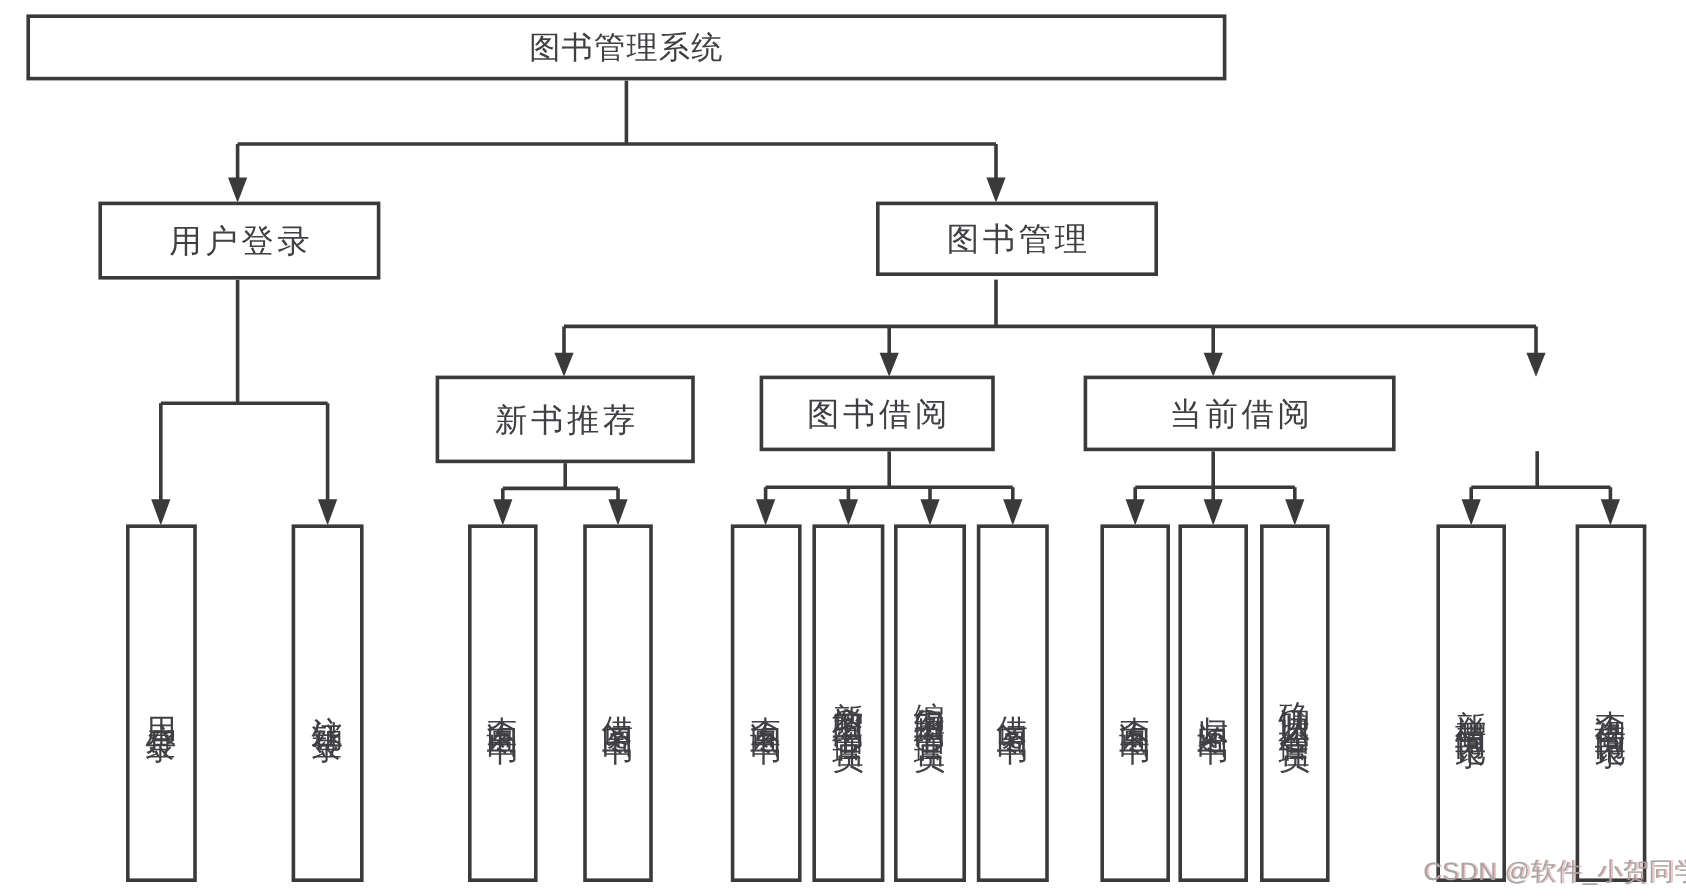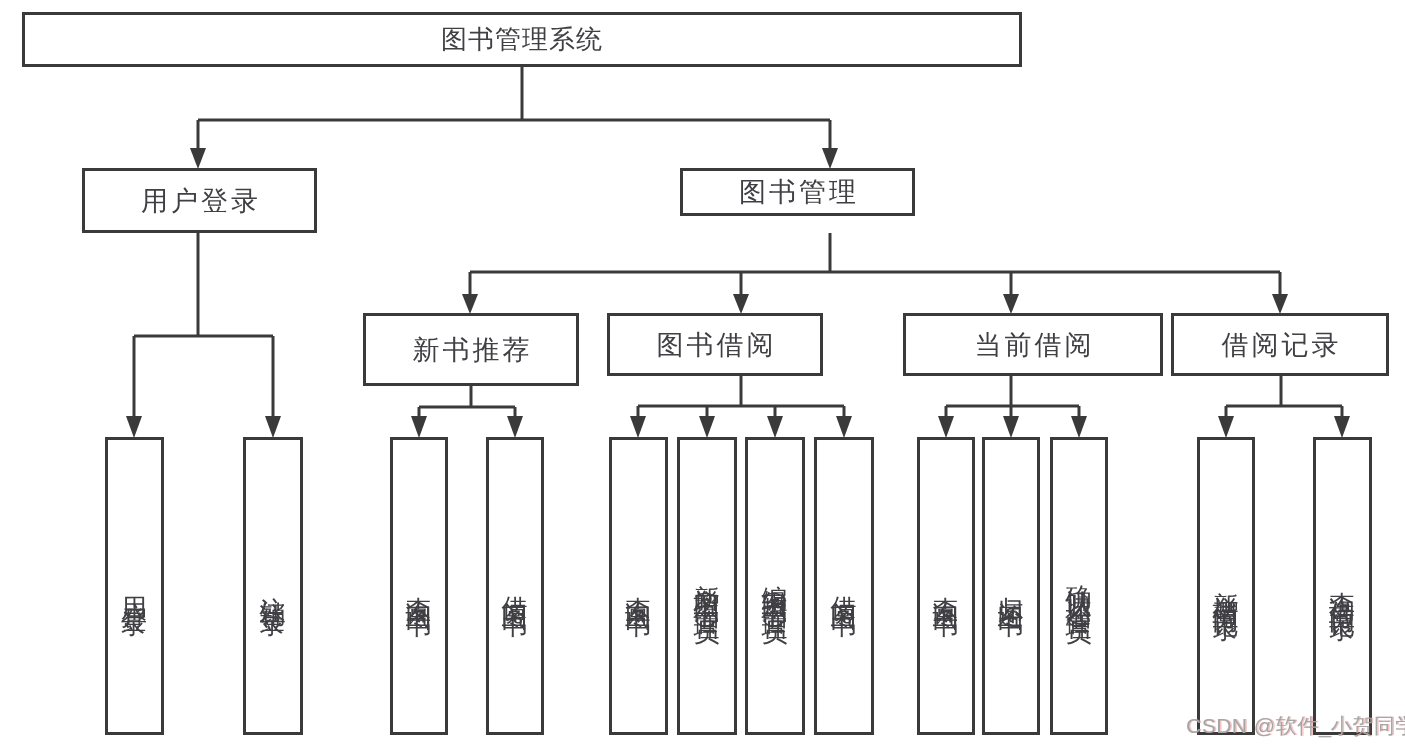--- a/index.html
+++ b/index.html
@@ -134,36 +134,33 @@
     </g>
   </svg>
 
   <div class="node root" style="left:22px;top:12px;width:1000px;height:55px">
     <span class="lbl">图书管理系统</span>
   </div>
 
   <div class="node hnode" style="left:82px;top:168px;width:235px;height:65px">
     <span class="lbl">用户登录</span>
   </div>
-  <div class="node hnode" style="left:680px;top:168px;width:235px;height:48px">
+  <div class="node hnode" style="left:730px;top:168px;width:235px;height:62px">
     <span class="lbl">图书管理</span>
   </div>
 
   <div class="node hnode" style="left:363px;top:313px;width:216px;height:73px">
     <span class="lbl">新书推荐</span>
   </div>
-  <div class="node hnode" style="left:607px;top:313px;width:216px;height:63px">
+  <div class="node hnode" style="left:633px;top:313px;width:196px;height:63px">
     <span class="lbl">图书借阅</span>
   </div>
   <div class="node hnode" style="left:903px;top:313px;width:260px;height:63px">
     <span class="lbl">当前借阅</span>
   </div>
-  <div class="node hnode" style="left:1171px;top:313px;width:218px;height:63px">
-    <span class="lbl">借阅记录</span>
-  </div>
 
   <div class="node leaf" style="left:105px;top:437px;width:59px;height:298px">
     <span class="lbl">用户登录</span>
   </div>
   <div class="node leaf" style="left:243px;top:437px;width:60px;height:298px">
     <span class="lbl">注销登录</span>
   </div>
 
   <div class="node leaf" style="left:390px;top:437px;width:58px;height:298px">
     <span class="lbl">查询图书</span>

